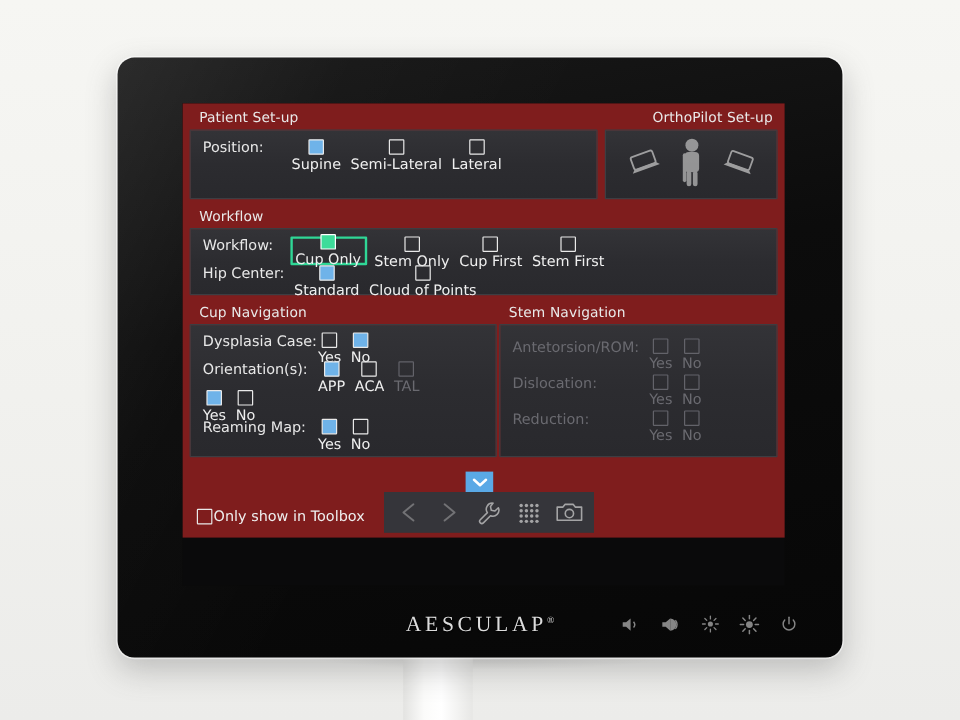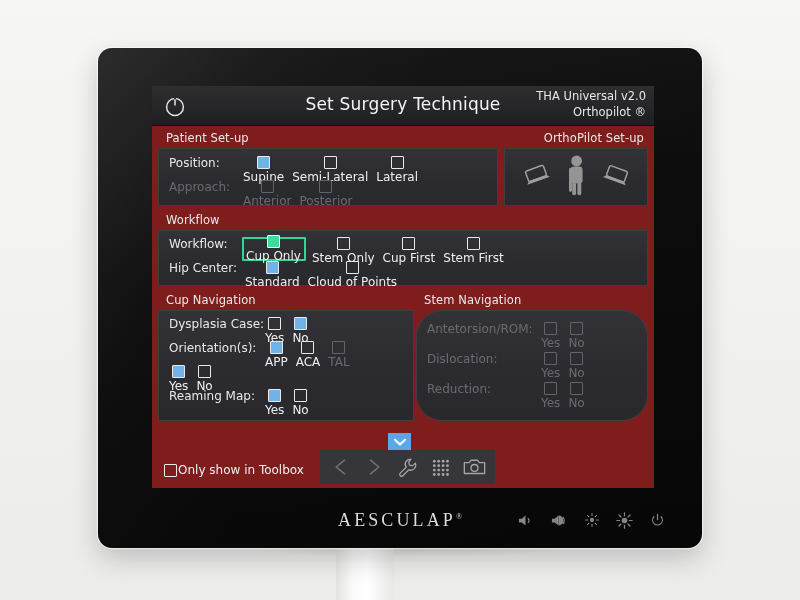--- a/index.html
+++ b/index.html
@@ -228,21 +228,21 @@
   }
   .ortho-ico { opacity: .72; }
 
   #workflow-wrap { padding: 4px 6px 0 6px; }
   #workflow-panel { padding: 6px 0 7px 10px; height: 56px; }
 
   #nav-area { display: flex; gap: 2px; padding: 4px 6px 0 6px; }
   #cup-col { width: 256px; }
   #stem-col { flex: 1; }
   #cup-panel { padding: 6px 0 6px 10px; height: 111px; }
-  #stem-panel { padding: 11px 0 6px 10px; height: 111px; border-radius: 26px; }
+  #stem-panel { padding: 11px 0 6px 10px; height: 111px; }
 
   
   #bottom-area {
     position: absolute;
     left: 0; right: 0; bottom: 0;
     height: 48px;
   }
   #toolbox-check {
     position: absolute;
     left: 12px; bottom: 11px;
@@ -280,34 +280,20 @@
 
 <div id="backdrop"></div>
 <div id="stand-shadow"></div>
 <div id="stand-neck"></div>
 
 <div id="monitor">
   <div id="monitor-gloss"></div>
 
   <div id="screen">
 
-    <div id="titlebar">
-      <div id="power-icon-wrap">
-        <svg width="26" height="26" viewBox="0 0 26 26">
-          <circle cx="13" cy="14" r="8.4" fill="none" stroke="#e2e2e2" stroke-width="1.5"></circle>
-          <rect x="12.2" y="4.6" width="1.7" height="8" fill="#0d0d0d"></rect>
-          <line x1="13" y1="6.2" x2="13" y2="12.4" stroke="#e2e2e2" stroke-width="1.6"></line>
-        </svg>
-      </div>
-      <div id="app-title">Set Surgery Technique</div>
-      <div id="version-block">
-        <div>THA Universal v2.0</div>
-        <div>Orthopilot ®</div>
-      </div>
-    </div>
 
     <div id="content">
 
       <div id="top-area">
 
         <div id="patient-col">
           <div class="section-label">Patient Set-up</div>
           <div class="panel" id="patient-panel">
 
             <div class="row">
@@ -319,31 +305,20 @@
               <span class="cb-item">
                 <span class="cb"></span>
                 <span class="cb-label">Semi-Lateral</span>
               </span>
               <span class="cb-item">
                 <span class="cb"></span>
                 <span class="cb-label">Lateral</span>
               </span>
             </div>
 
-            <div class="row">
-              <div class="row-label disabled" style="width:74px">Approach:</div>
-              <span class="cb-item">
-                <span class="cb disabled"></span>
-                <span class="cb-label disabled">Anterior</span>
-              </span>
-              <span class="cb-item">
-                <span class="cb disabled"></span>
-                <span class="cb-label disabled">Posterior</span>
-              </span>
-            </div>
 
           </div>
         </div>
 
         <div id="ortho-col">
           <div class="section-label" style="text-align:right;padding-right:4px">OrthoPilot Set-up</div>
           <div class="panel" id="ortho-panel">
             <span class="ortho-ico">
               <svg width="30" height="26" viewBox="0 0 30 26">
                 <g transform="rotate(-20 15 13)">

